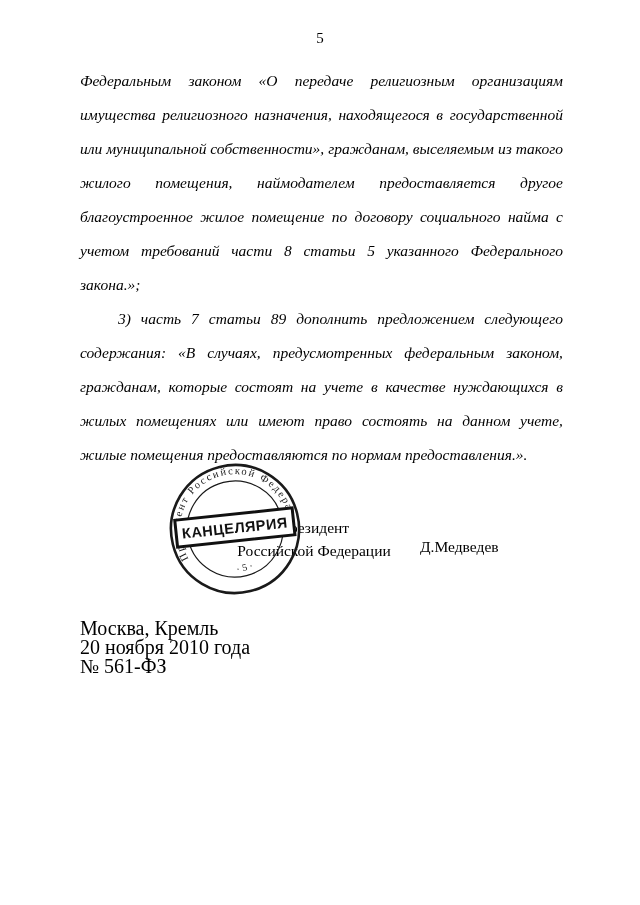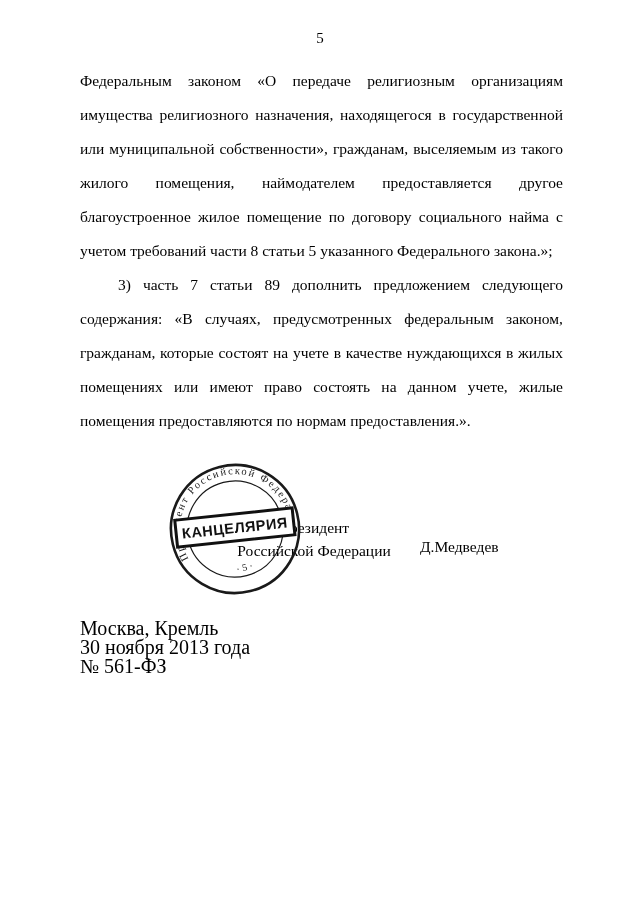--- a/index.html
+++ b/index.html
@@ -22,21 +22,21 @@
   }
   .body-text {
     position: absolute;
     top: 64px;
     left: 80px;
     width: 483px;
     font-size: 15.5px;
     line-height: 34px;
     text-align: justify;
   }
-  .para { margin: 0; }
+  .para { margin: 0; font-style: italic; }
   .para.indented { text-indent: 38px; }
   .sig-title {
     position: absolute;
     left: 228px;
     top: 516px;
     width: 172px;
     text-align: center;
     font-size: 15.5px;
     line-height: 23px;
     z-index: 1;
@@ -100,17 +100,17 @@
       </g>
       <g transform="rotate(-6 79 79)">
         <rect x="20" y="64" width="118" height="27" fill="#ffffff" stroke="#111111" stroke-width="3"></rect>
         <text x="79" y="83" text-anchor="middle" font-size="14.5" font-weight="bold" letter-spacing="0.5" fill="#111111" font-family="Liberation Sans, sans-serif">КАНЦЕЛЯРИЯ</text>
       </g>
     </svg>
   </div>
 
   <div class="footer">
     <div>Москва, Кремль</div>
-    <div>30 ноября 2013 года</div>
+    <div>20 ноября 2010 года</div>
     <div>№ 561-ФЗ</div>
   </div>
 
 </div>
 
 </body></html>

